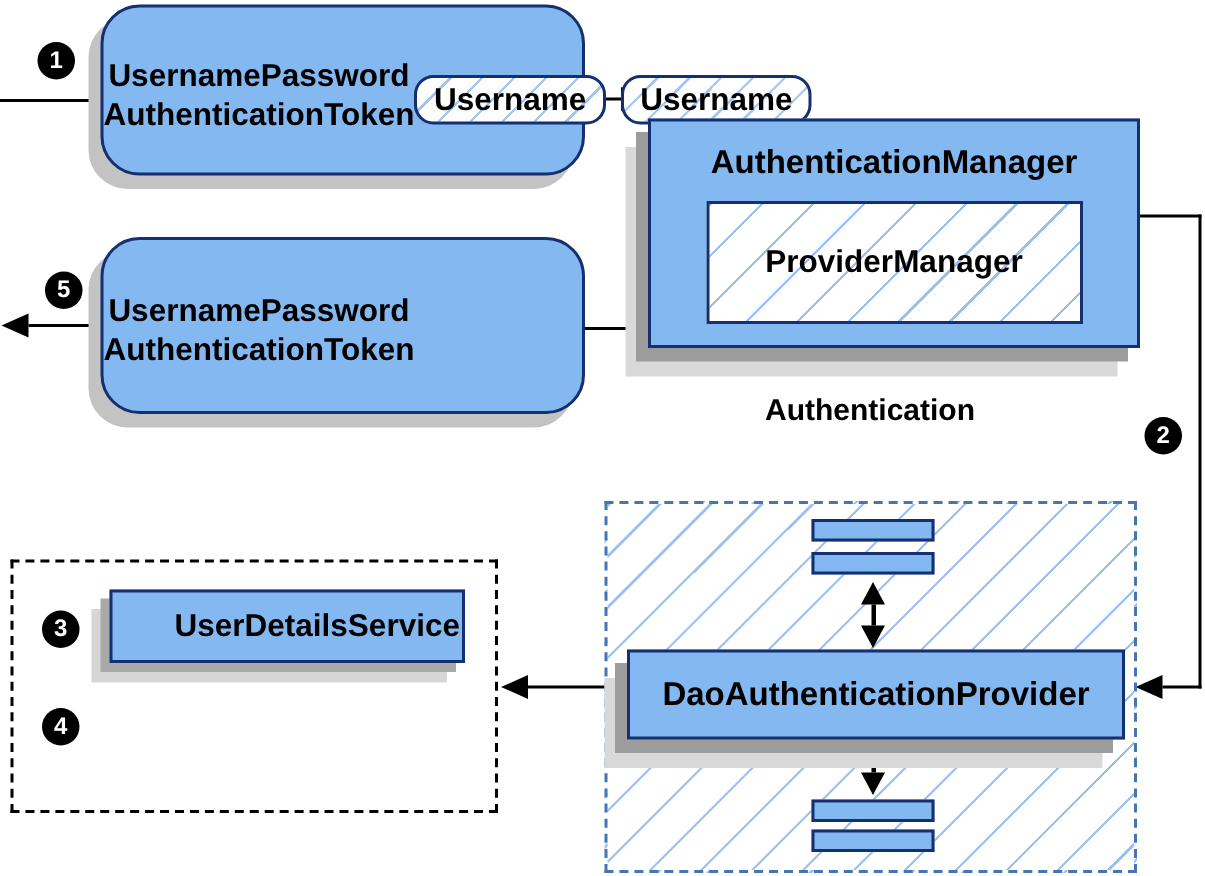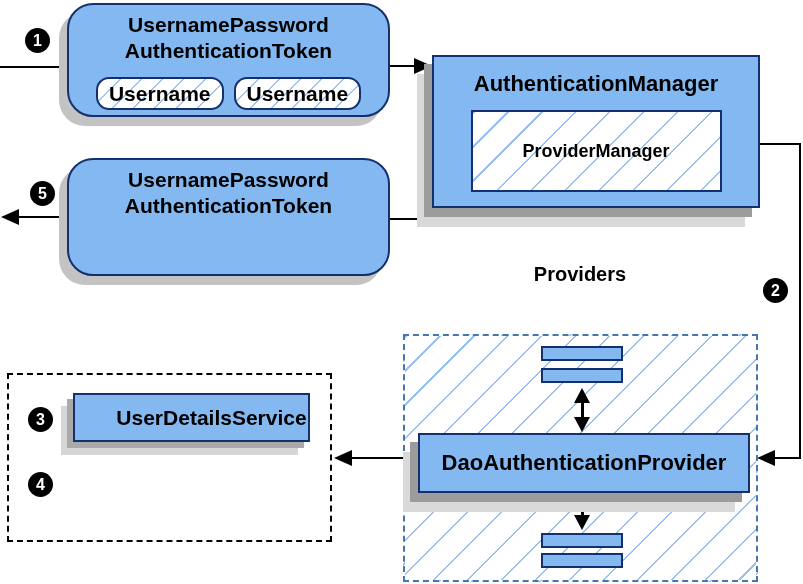--- a/index.html
+++ b/index.html
@@ -8,21 +8,21 @@
     font-family:"Liberation Sans", sans-serif; color:#000; overflow:hidden;
   }
   
   .abs { position:absolute; }
   .blue-box {
     background:#83b8f0; border:2px solid #15306e; box-sizing:border-box;
   }
   .rounded-token {
     border-radius:26px;
     box-shadow:-8px 9px 0 #c3c3c3;
-    display:flex; flex-direction:column; align-items:center;
+    display:flex; flex-direction:row; align-items:center;
   }
   .stack-shadow { box-shadow:-8px 9px 0 #9c9c9c, -15px 19px 0 #d9d9d9; }
   .stack-shadow-sm { box-shadow:-6px 6px 0 #a9a9a9, -12px 13px 0 #d6d6d6;padding-left:40px; }
   .hatch-sm {
     background-color:#ffffff;
     background-image:repeating-linear-gradient(135deg, rgba(130,176,235,0.75) 0 1.5px, transparent 1.5px 15px);
     border-radius:13px;
   }
   .hatch-lg {
     background-color:#ffffff;
@@ -72,26 +72,26 @@
     display:flex; align-items:center; justify-content:center;
   }
   
   .bar {
     position:absolute; width:82px; height:15px; box-sizing:border-box;
     background:#83b8f0; border:2px solid #15306e;
   }
   
   #token-request { left:67px; top:3px;  width:323px; height:114px; }
   #token-response{ left:67px; top:158px; width:323px; height:118px; }
-  #auth-manager  { left:432px; top:55px; width:328px; height:153px; }
+  #auth-manager  { left:432px; top:79px; width:328px; height:153px; }
   #auth-manager .am-title { margin-top:14px; font-size:22px; font-weight:bold; text-align:center; }
   #provider-manager {
     margin:13px auto 0; width:251px; height:82px;
     border:2px solid #15306e; box-sizing:border-box;
-    font-size:18px;
+    font-size:21px;
   }
   #providers-label {
     left:455px; top:261px; width:250px; text-align:center;
     font-weight:bold; font-size:20px; line-height:26px;
   }
   #providers-container {
     left:403px; top:334px; width:355px; height:248px;
     border:2px dashed #4576b0; box-sizing:border-box;
   }
   #dao-provider {
@@ -164,21 +164,21 @@
     <div class="chip-row">
     </div>
   </div>
 
   <div class="abs blue-box stack-shadow" id="auth-manager">
     <div class="am-title">AuthenticationManager</div>
     <div class="hatch-lg center-label" id="provider-manager">ProviderManager</div>
   </div>
 
   <div class="abs" id="providers-label">
-    <div>Providers</div>
+    <div>Authentication</div>
   </div>
 
   <div class="abs blue-box center-label stack-shadow" id="dao-provider">DaoAuthenticationProvider</div>
 
   <div class="abs" id="services-container"></div>
   <div class="abs blue-box center-label stack-shadow-sm" id="user-details-service">UserDetailsService</div>
 
   <div class="badge" style="left:25px; top:28px;">1</div>
   <div class="badge" style="left:763px; top:278px;">2</div>
   <div class="badge" style="left:28px; top:407px;">3</div>

